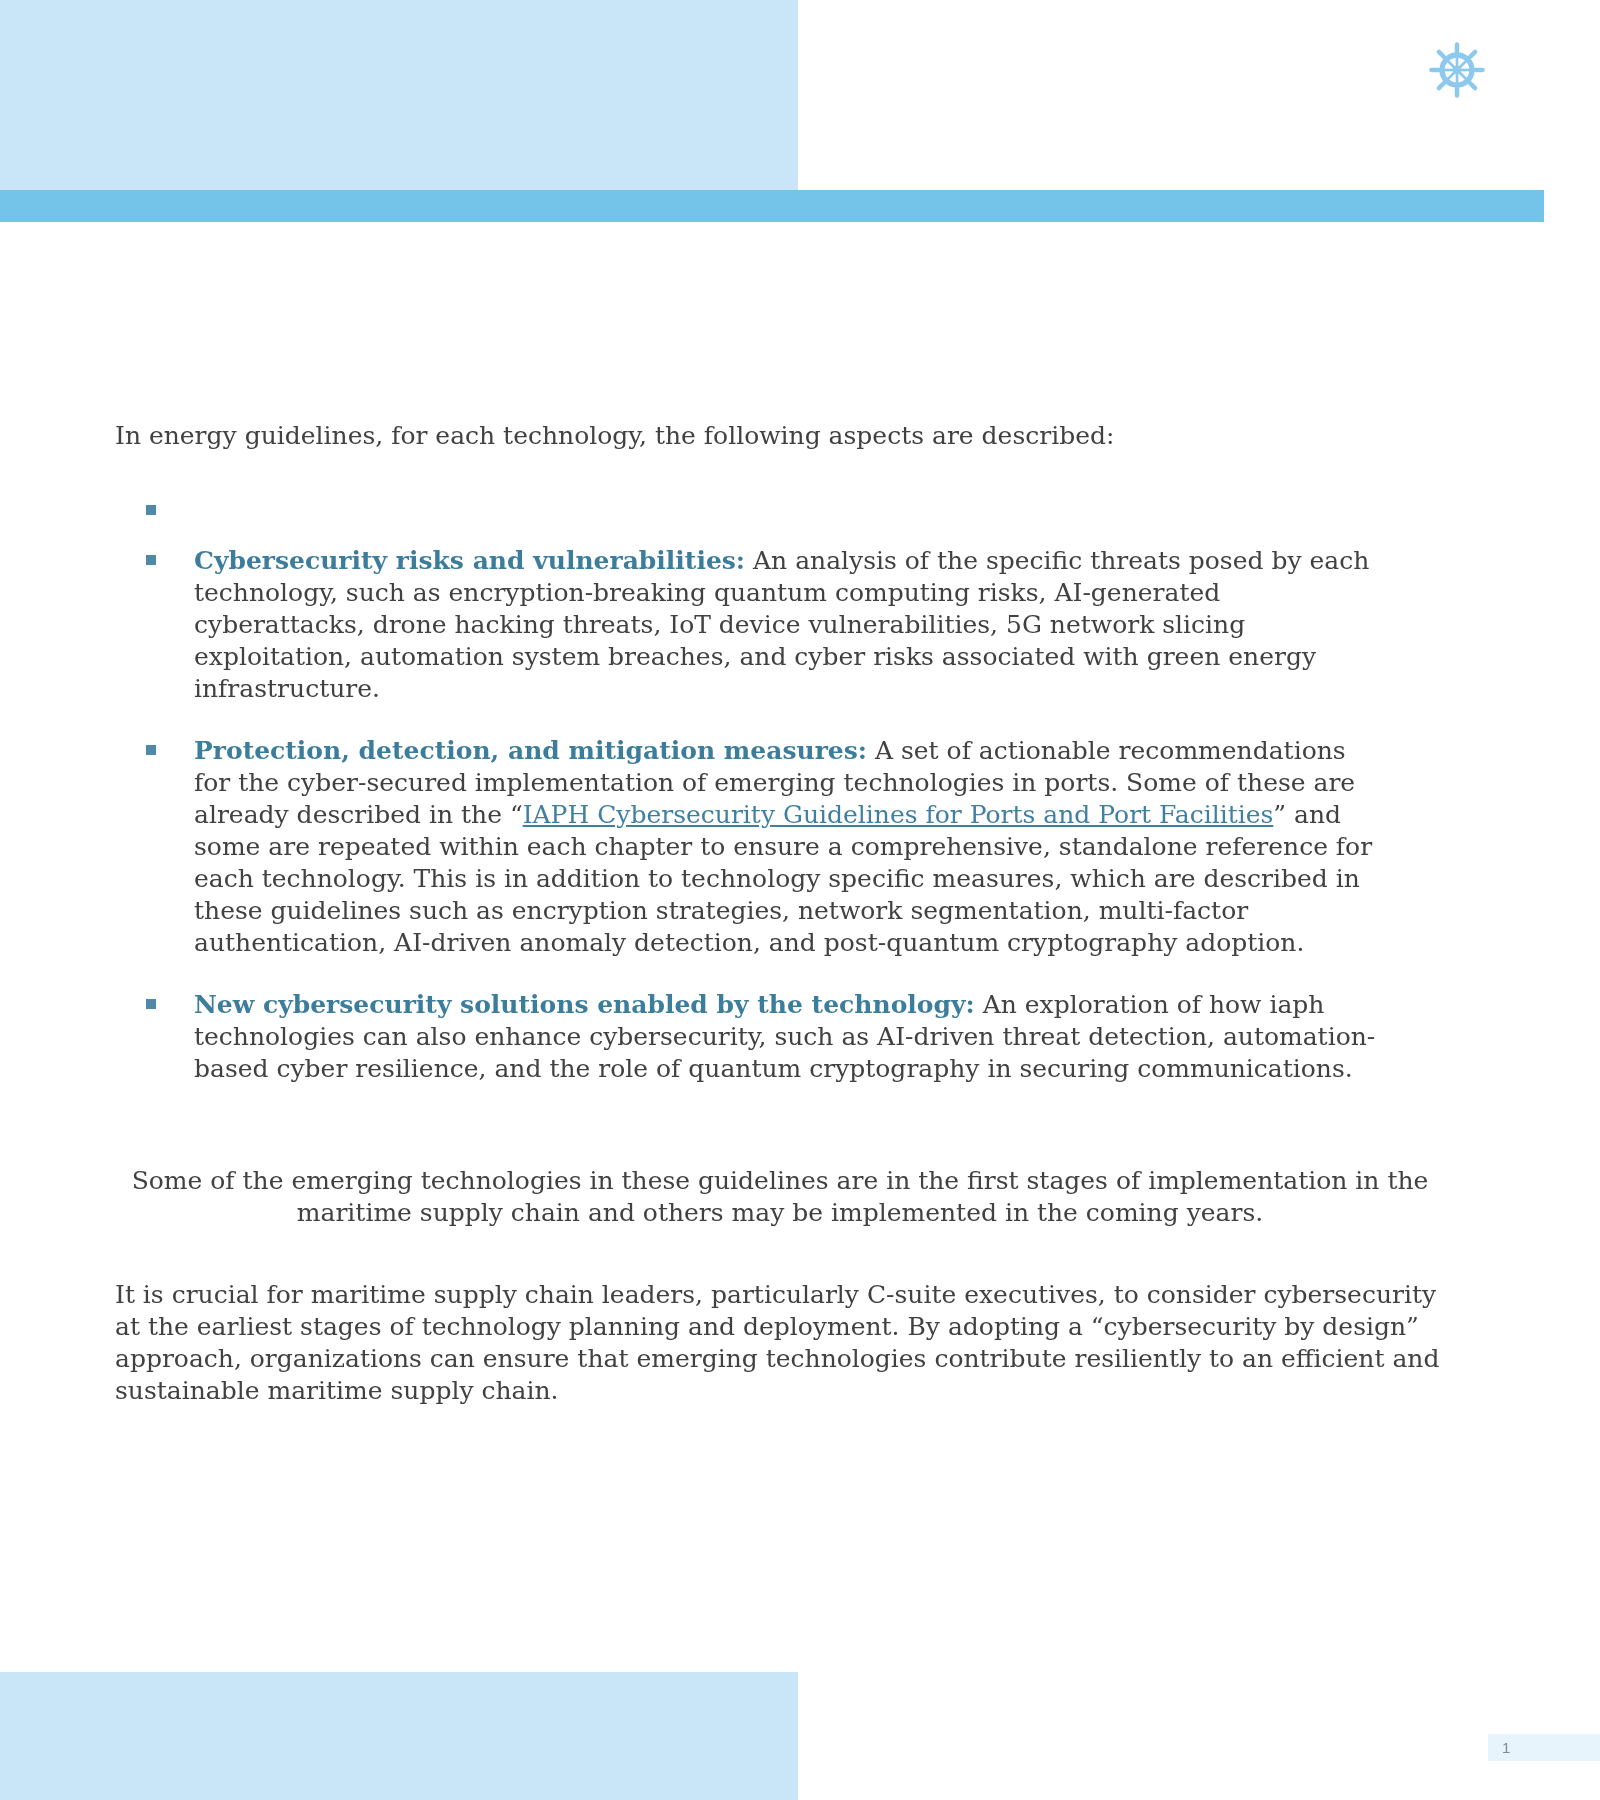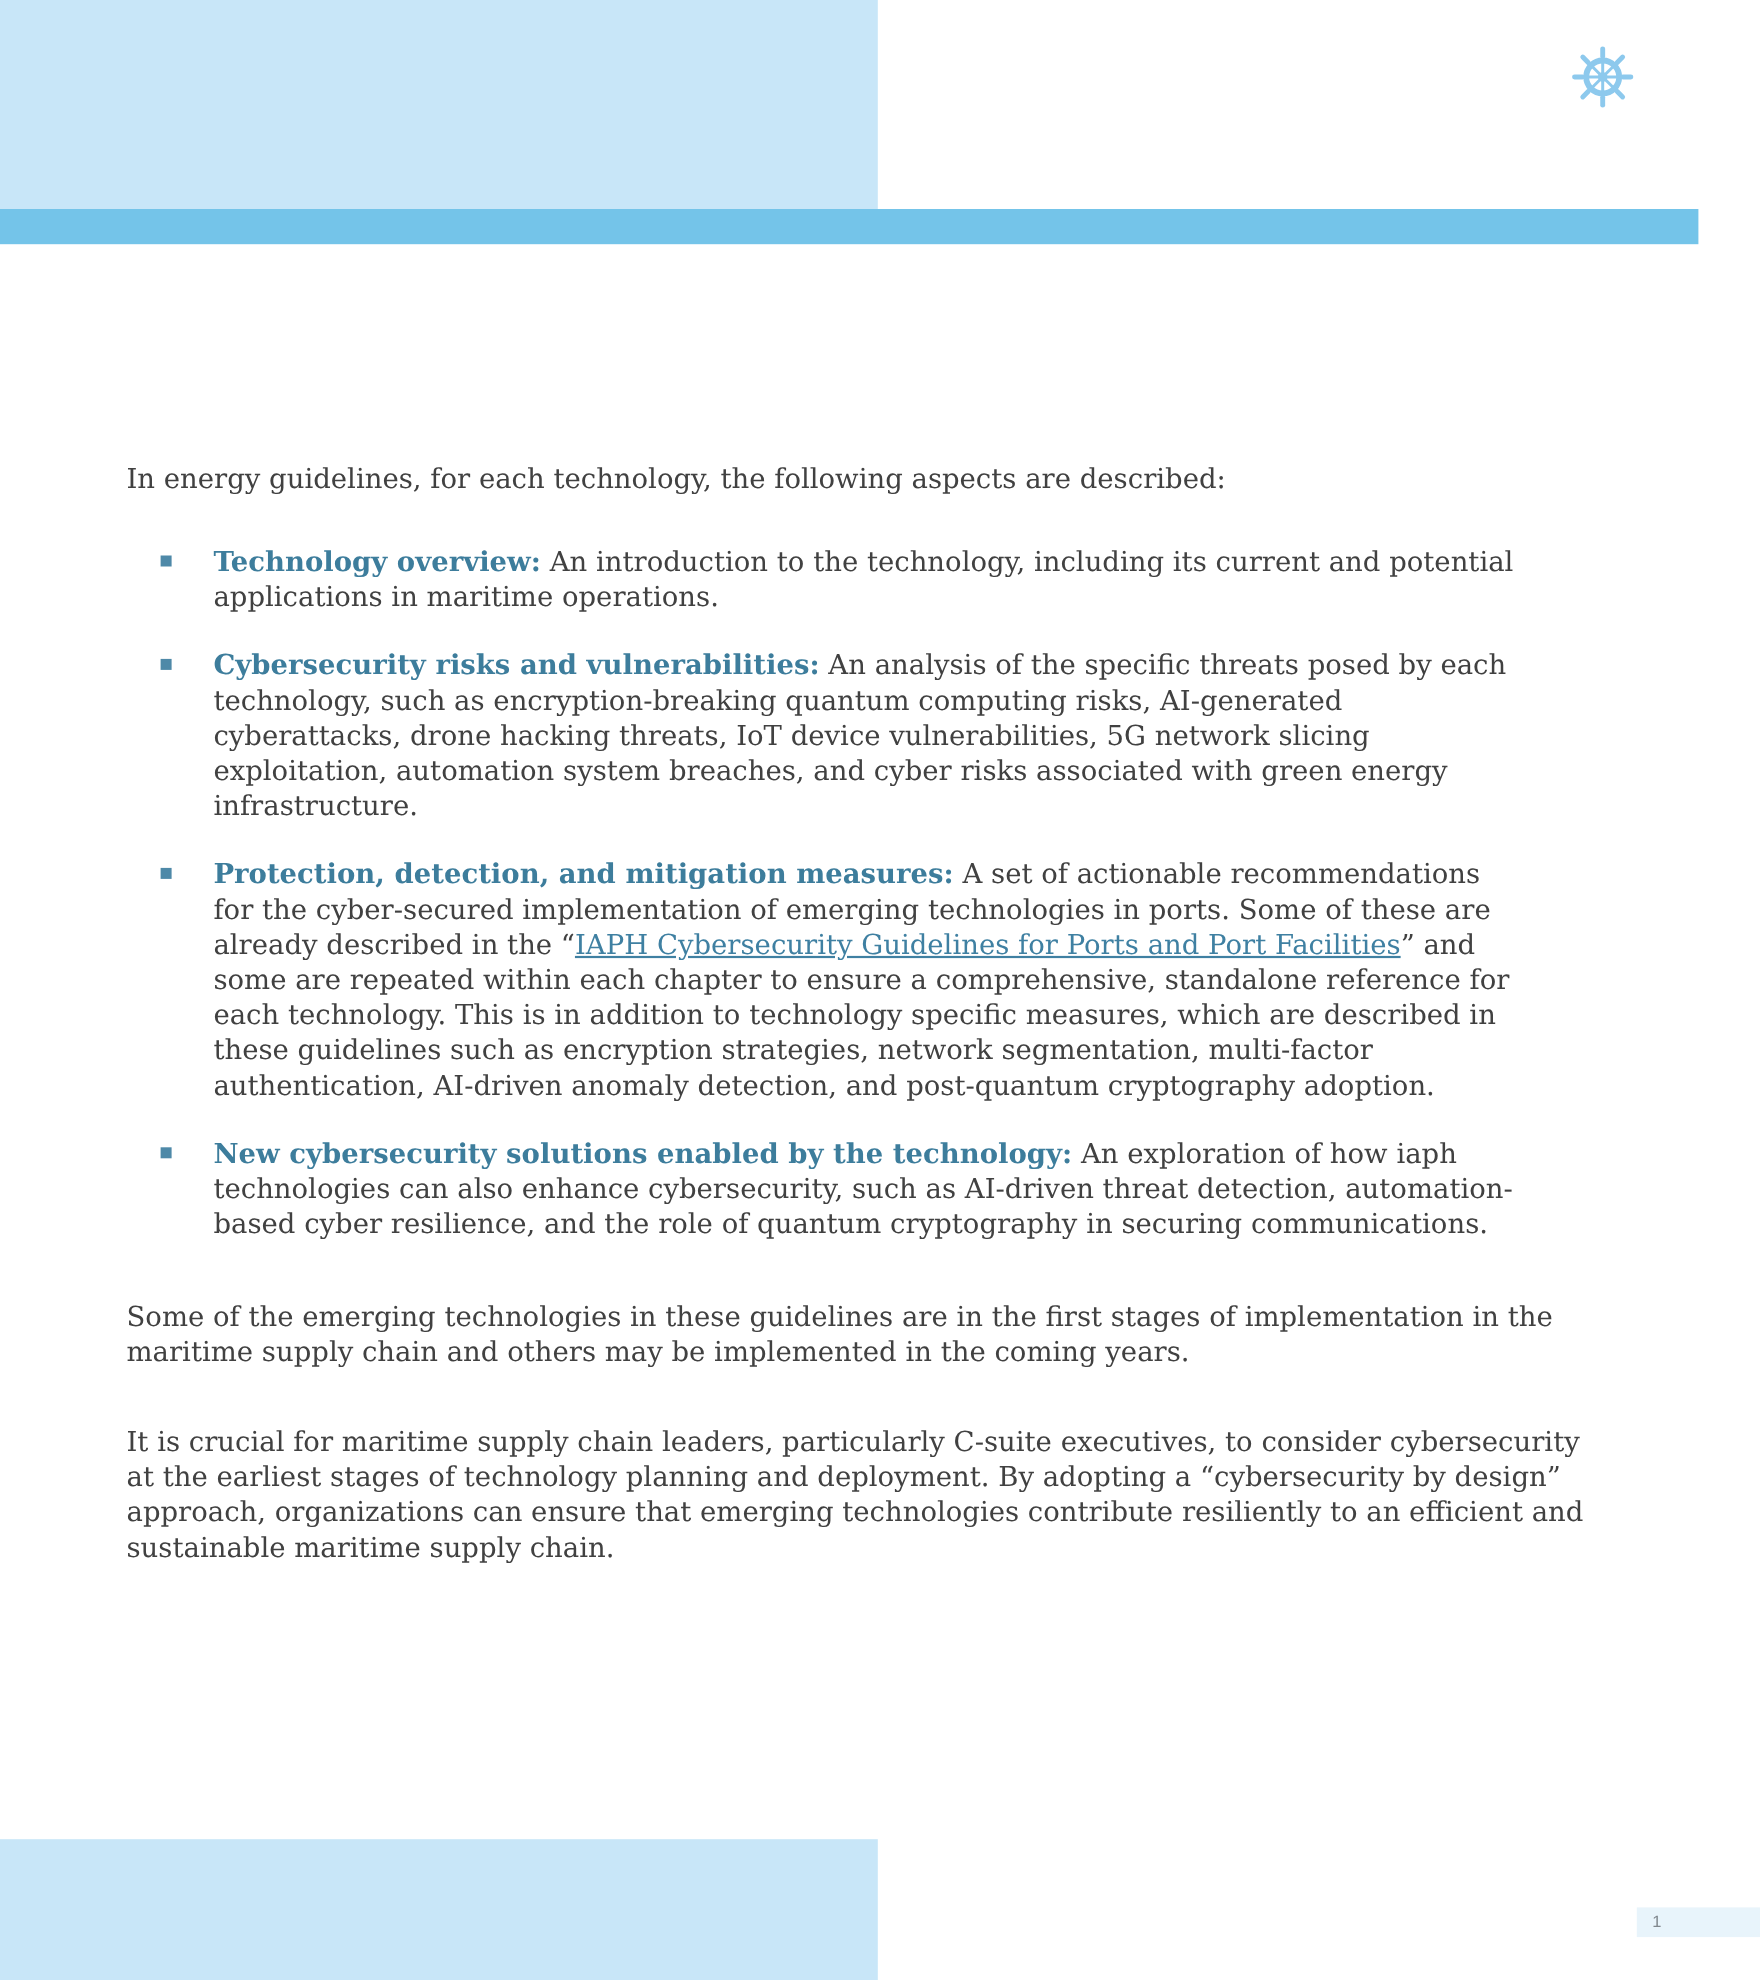--- a/index.html
+++ b/index.html
@@ -55,21 +55,21 @@
   .bullets{list-style:none;margin:0;padding:0;}
   .bullets li{display:flex;align-items:flex-start;margin:0 0 30px 0;}
   .marker{
     flex:0 0 auto;width:10px;height:10px;margin:10px 38px 0 31px;
     background:var(--bullet);
   }
   .btext{margin:0;width:1190px;}
   .lead{color:var(--accent);font-weight:bold;}
   .doc-link{color:var(--link);text-decoration:underline;cursor:pointer;}
   .para{margin:0;width:1330px;}
-  .para.first{margin-top:52px;}
+  .para.first{margin-top:80px;text-align:center;}
   .para.second{margin-top:50px;}
 
   
   .page-number-box{
     position:absolute;left:1488px;top:1734px;width:112px;height:27px;
     background:var(--pagebox-bg);
     display:flex;align-items:center;
   }
   .page-number-box span{
     font-family:"Liberation Sans","DejaVu Sans",sans-serif;
@@ -110,21 +110,20 @@
     </g>
   </svg>
 </header>
 
 <main class="content">
   <p class="intro">In energy guidelines, for each technology, the following aspects are described:</p>
 
   <ul class="bullets">
     <li>
       <span class="marker"></span>
-      <p class="btext"><strong class="lead">Technology overview:</strong><span> An introduction to the technology, including its current and potential applications in maritime operations.</span></p>
     </li>
     <li>
       <span class="marker"></span>
       <p class="btext"><strong class="lead">Cybersecurity risks and vulnerabilities:</strong><span> An analysis of the specific threats posed by each technology, such as encryption-breaking quantum computing risks, AI-generated cyberattacks, drone hacking threats, IoT device vulnerabilities, 5G network slicing exploitation, automation system breaches, and cyber risks associated with green energy infrastructure.</span></p>
     </li>
     <li>
       <span class="marker"></span>
       <p class="btext"><strong class="lead">Protection, detection, and mitigation measures:</strong><span> A set of actionable recommendations for the cyber-secured implementation of emerging technologies in ports. Some of these are already described in the “</span><a href="#" class="doc-link">IAPH Cybersecurity Guidelines for Ports and Port Facilities</a><span>” and some are repeated within each chapter to ensure a comprehensive, standalone reference for each technology. This is in addition to technology specific measures, which are described in these guidelines such as encryption strategies, network segmentation, multi-factor authentication, AI-driven anomaly detection, and post-quantum cryptography adoption.</span></p>
     </li>
     <li>

